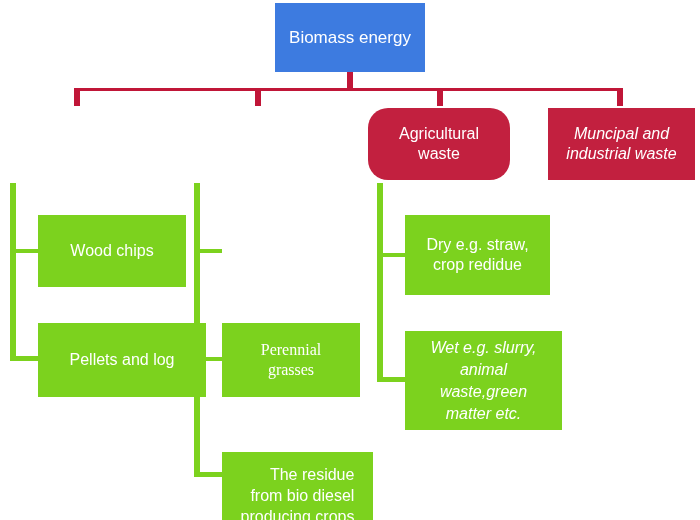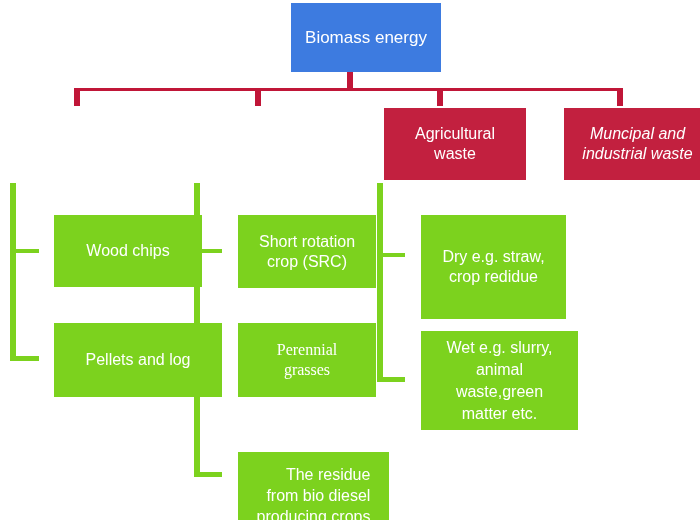--- a/index.html
+++ b/index.html
@@ -21,40 +21,39 @@
   .stage{position:relative;width:700px;height:520px;}
   .box{
     position:absolute;
     display:flex;align-items:center;justify-content:center;
     text-align:center;
     color:var(--c-text);
     white-space:pre-line;
     line-height:20px;
     font-size:16px;
     box-sizing:border-box;
-    margin-left:16px;
   }
   .node-root{
     left:275px;top:3px;width:150px;height:69px;
     background:var(--c-root);
     font-size:17px;
   }
   .node-branch{background:var(--c-branch);top:108px;height:72px;padding:0 2px;}
   .b1{left:4px;width:142px;}
   .b2{left:186px;width:144px;}
-  .b3{left:368px;width:142px;}
+  .b3{left:368px;width:142px;border-radius:20px;}
   .b4{left:548px;width:147px;font-style:italic;}
   .node-leaf{background:var(--c-leaf);padding:0 4px;}
   .l11{left:38px;top:215px;width:148px;height:72px;}
   .l12{left:38px;top:323px;width:168px;height:74px;}
   .l21{left:222px;top:215px;width:138px;height:73px;}
   .l22{left:222px;top:323px;width:138px;height:74px;font-family:Liberation Serif, serif;}
   .l23{left:222px;top:452px;width:151px;height:86px;line-height:21px;text-align:right;}
-  .l31{left:405px;top:215px;width:145px;height:104px;}
-  .l32{left:405px;top:331px;width:157px;height:99px;line-height:22px;}
+  .l31{left:405px;top:215px;width:145px;height:80px;}
+  .l32{left:405px;top:331px;width:157px;height:99px;line-height:22px;font-style:italic;}
   .rline{position:absolute;background:var(--c-branch-line);}
   .gline{position:absolute;background:var(--c-leaf-line);}
   
   .r-riser{left:347px;top:72px;width:6px;height:17px;}
   .r-h{left:74px;top:88px;width:549px;height:3px;}
   .r-s1{left:74px;top:91px;width:6px;height:15px;}
   .r-s2{left:255px;top:91px;width:6px;height:15px;}
   .r-s3{left:437px;top:91px;width:6px;height:15px;}
   .r-s4{left:617px;top:91px;width:6px;height:15px;}
   
@@ -97,22 +96,20 @@
   <div class="gline g-t22"></div>
   <div class="gline g-e2"></div>
 
   <div class="gline g-v3"></div>
   <div class="gline g-t31"></div>
   <div class="gline g-e3"></div>
 
   <div class="box node-leaf l11">Wood chips</div>
   <div class="box node-leaf l12">Pellets and log</div>
 
-  <div class="box node-leaf l21">Short rotation
-crop (SRC)</div>
   <div class="box node-leaf l22">Perennial
 grasses</div>
   <div class="box node-leaf l23">The residue
 from bio diesel
 producing crops</div>
 
   <div class="box node-leaf l31">Dry e.g. straw,
 crop redidue</div>
   <div class="box node-leaf l32">Wet e.g. slurry,
 animal

